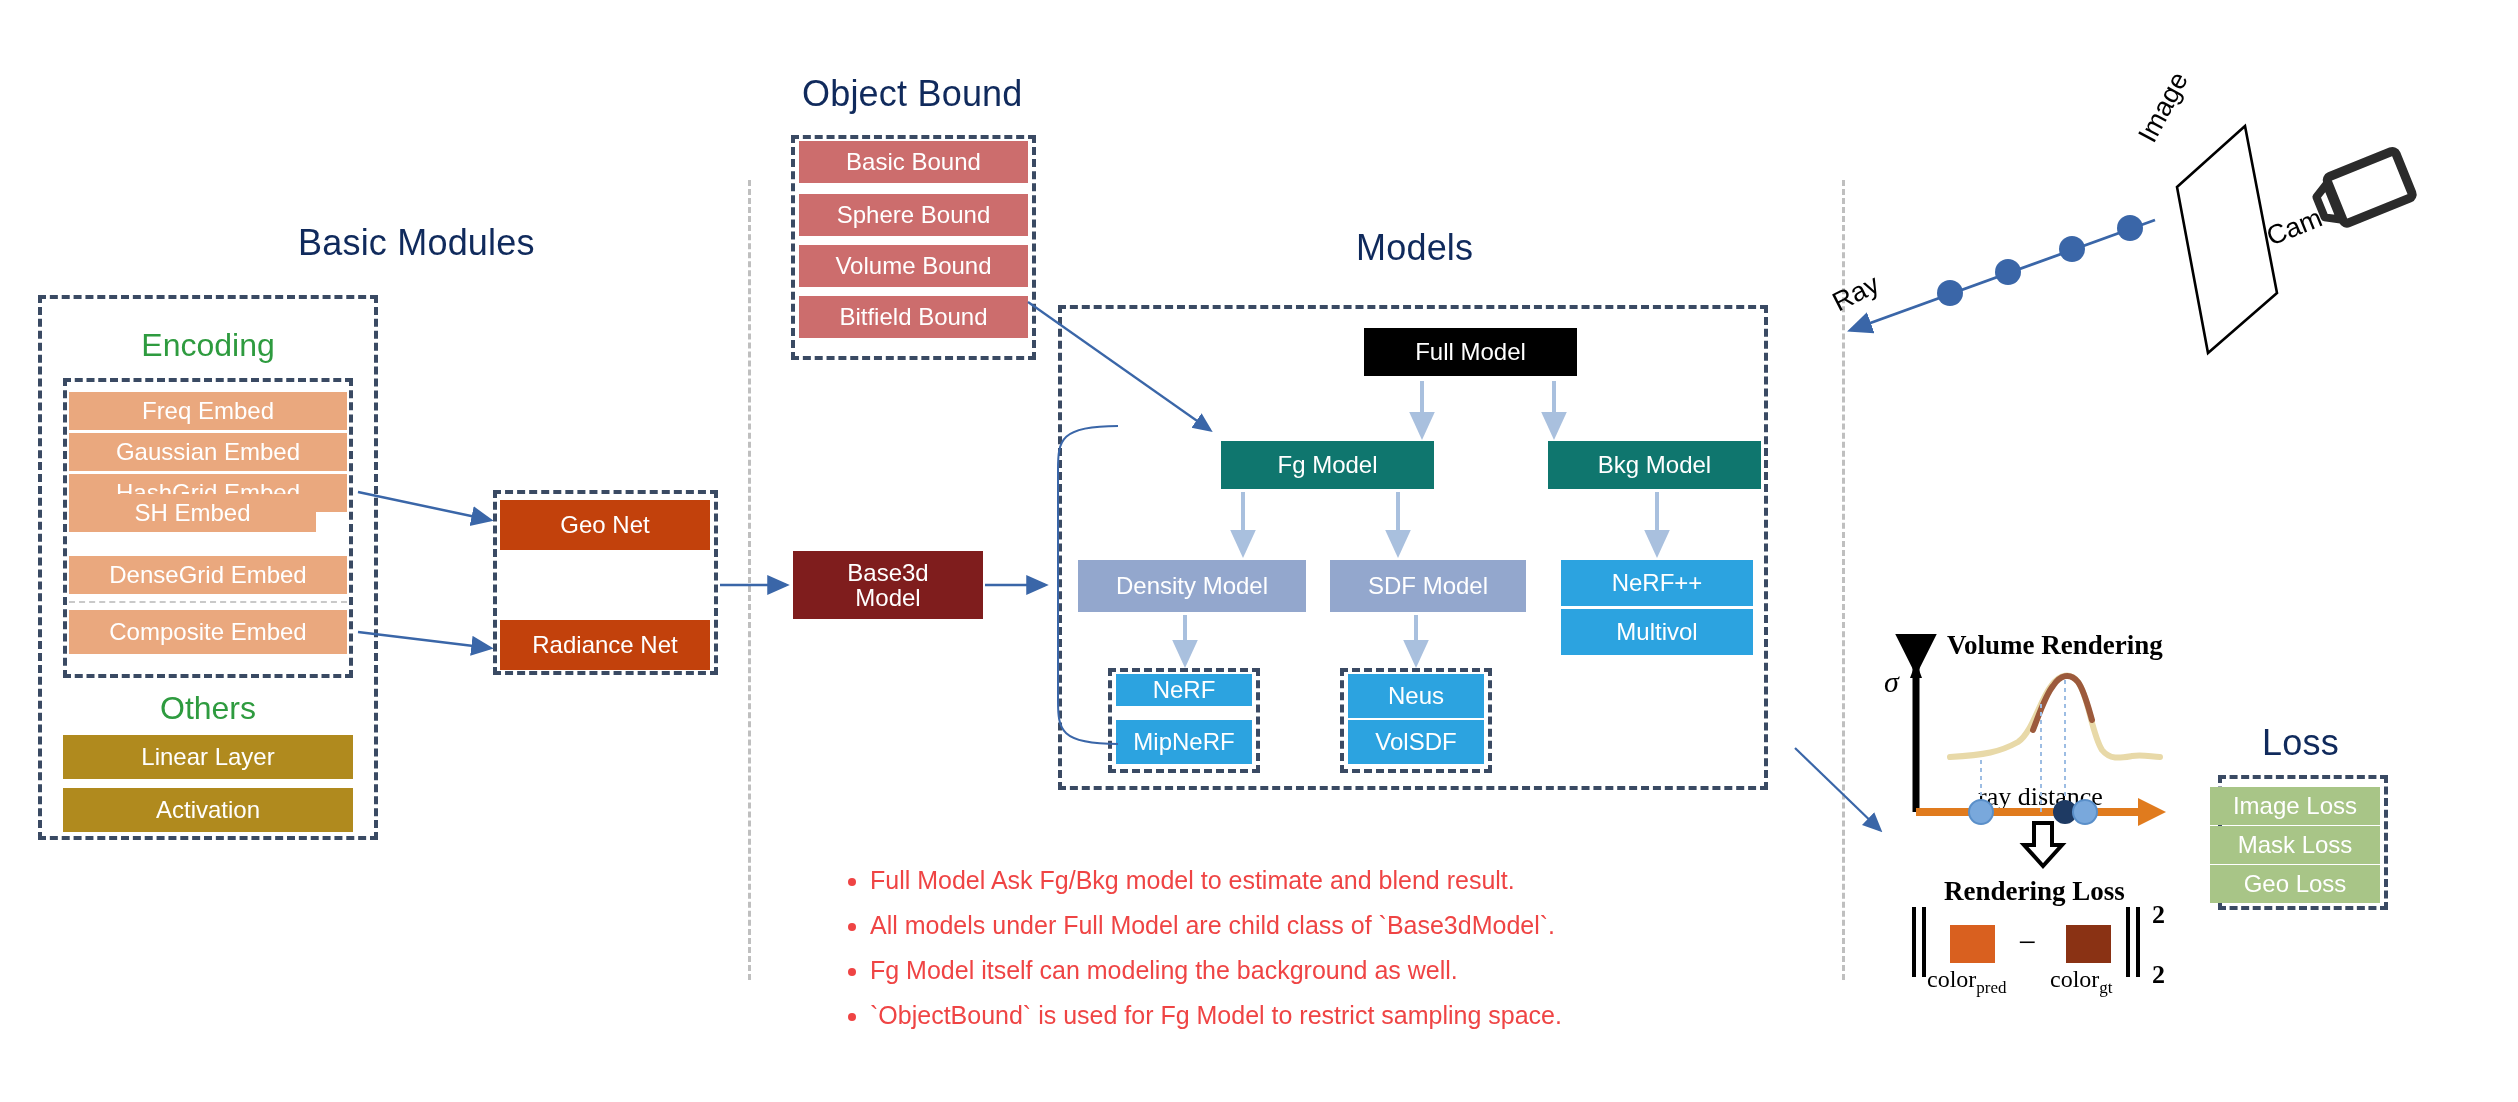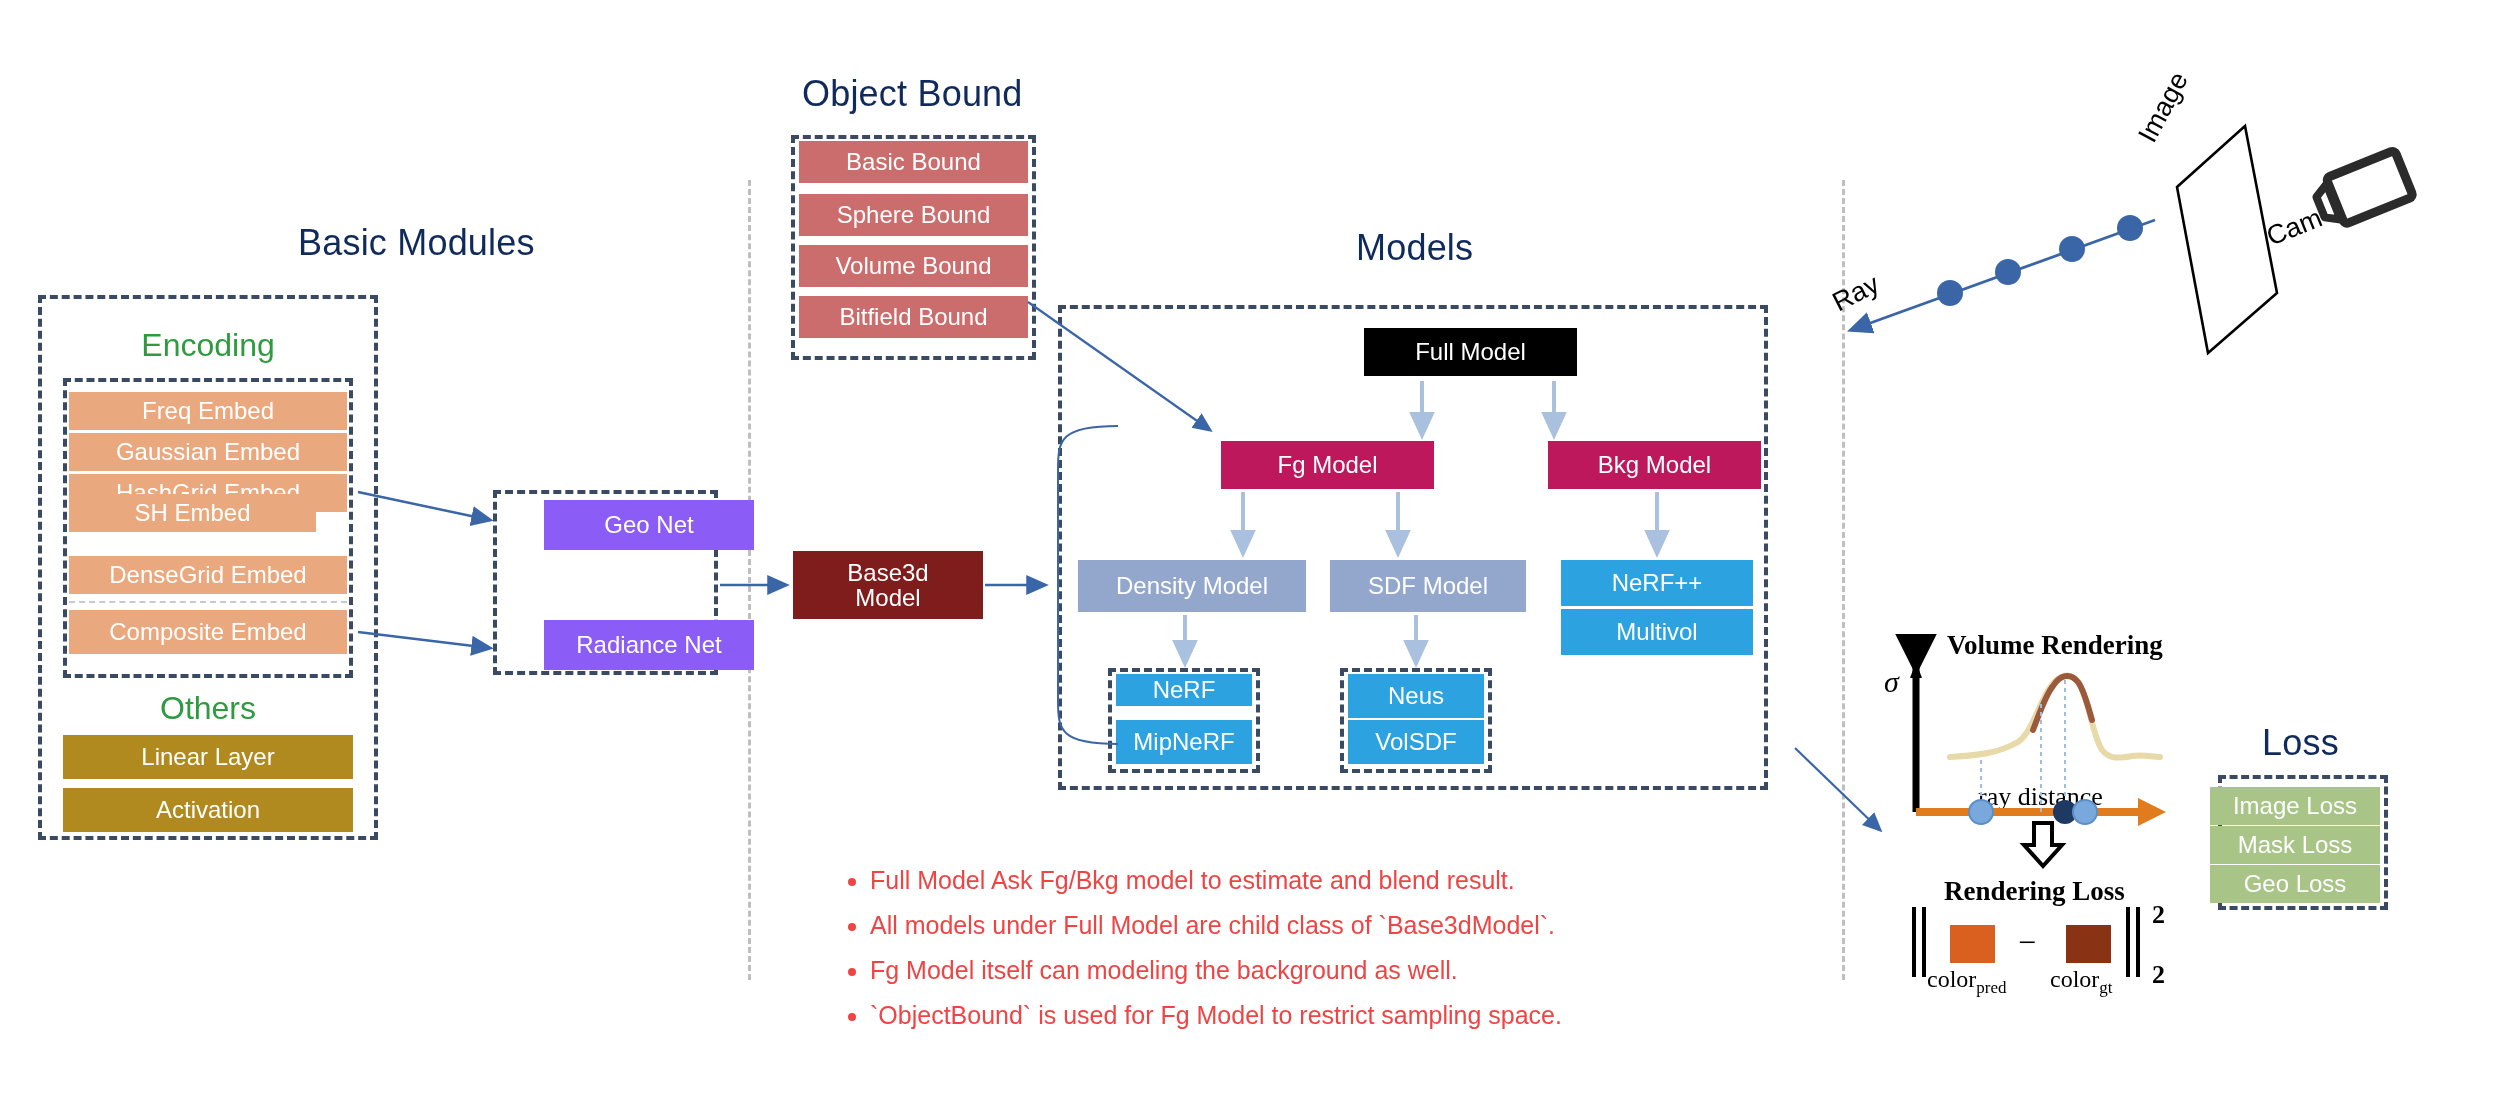--- a/index.html
+++ b/index.html
@@ -24,24 +24,24 @@
   
   .chip{
     position:absolute;box-sizing:border-box;display:flex;
     align-items:center;justify-content:center;
     color:#ffffff;font-size:24px;font-weight:400;white-space:nowrap;
     line-height:1.05;text-align:center;
   }
   .chip.orange{background:#EAA87E;}
   .chip.gold{background:#B08A1E;}
   .chip.red{background:#CC6D6D;}
-  .chip.purple{background:#8b5cf6;margin-left:44px;}
+  .chip.purple{background:#c2410c;}
   .chip.grey{background:#7f1d1d;}
   .chip.black{background:#000000;}
-  .chip.navy{background:#be185d;}
+  .chip.navy{background:#0f766e;}
   .chip.steel{background:#93A7CD;}
   .chip.cyan{background:#2CA3E0;}
   .chip.green{background:#A8C587;}
 
   .subhead{
     position:absolute;color:#2E9B3F;font-size:32px;font-weight:400;
     white-space:nowrap;text-align:center;
   }
 
   

